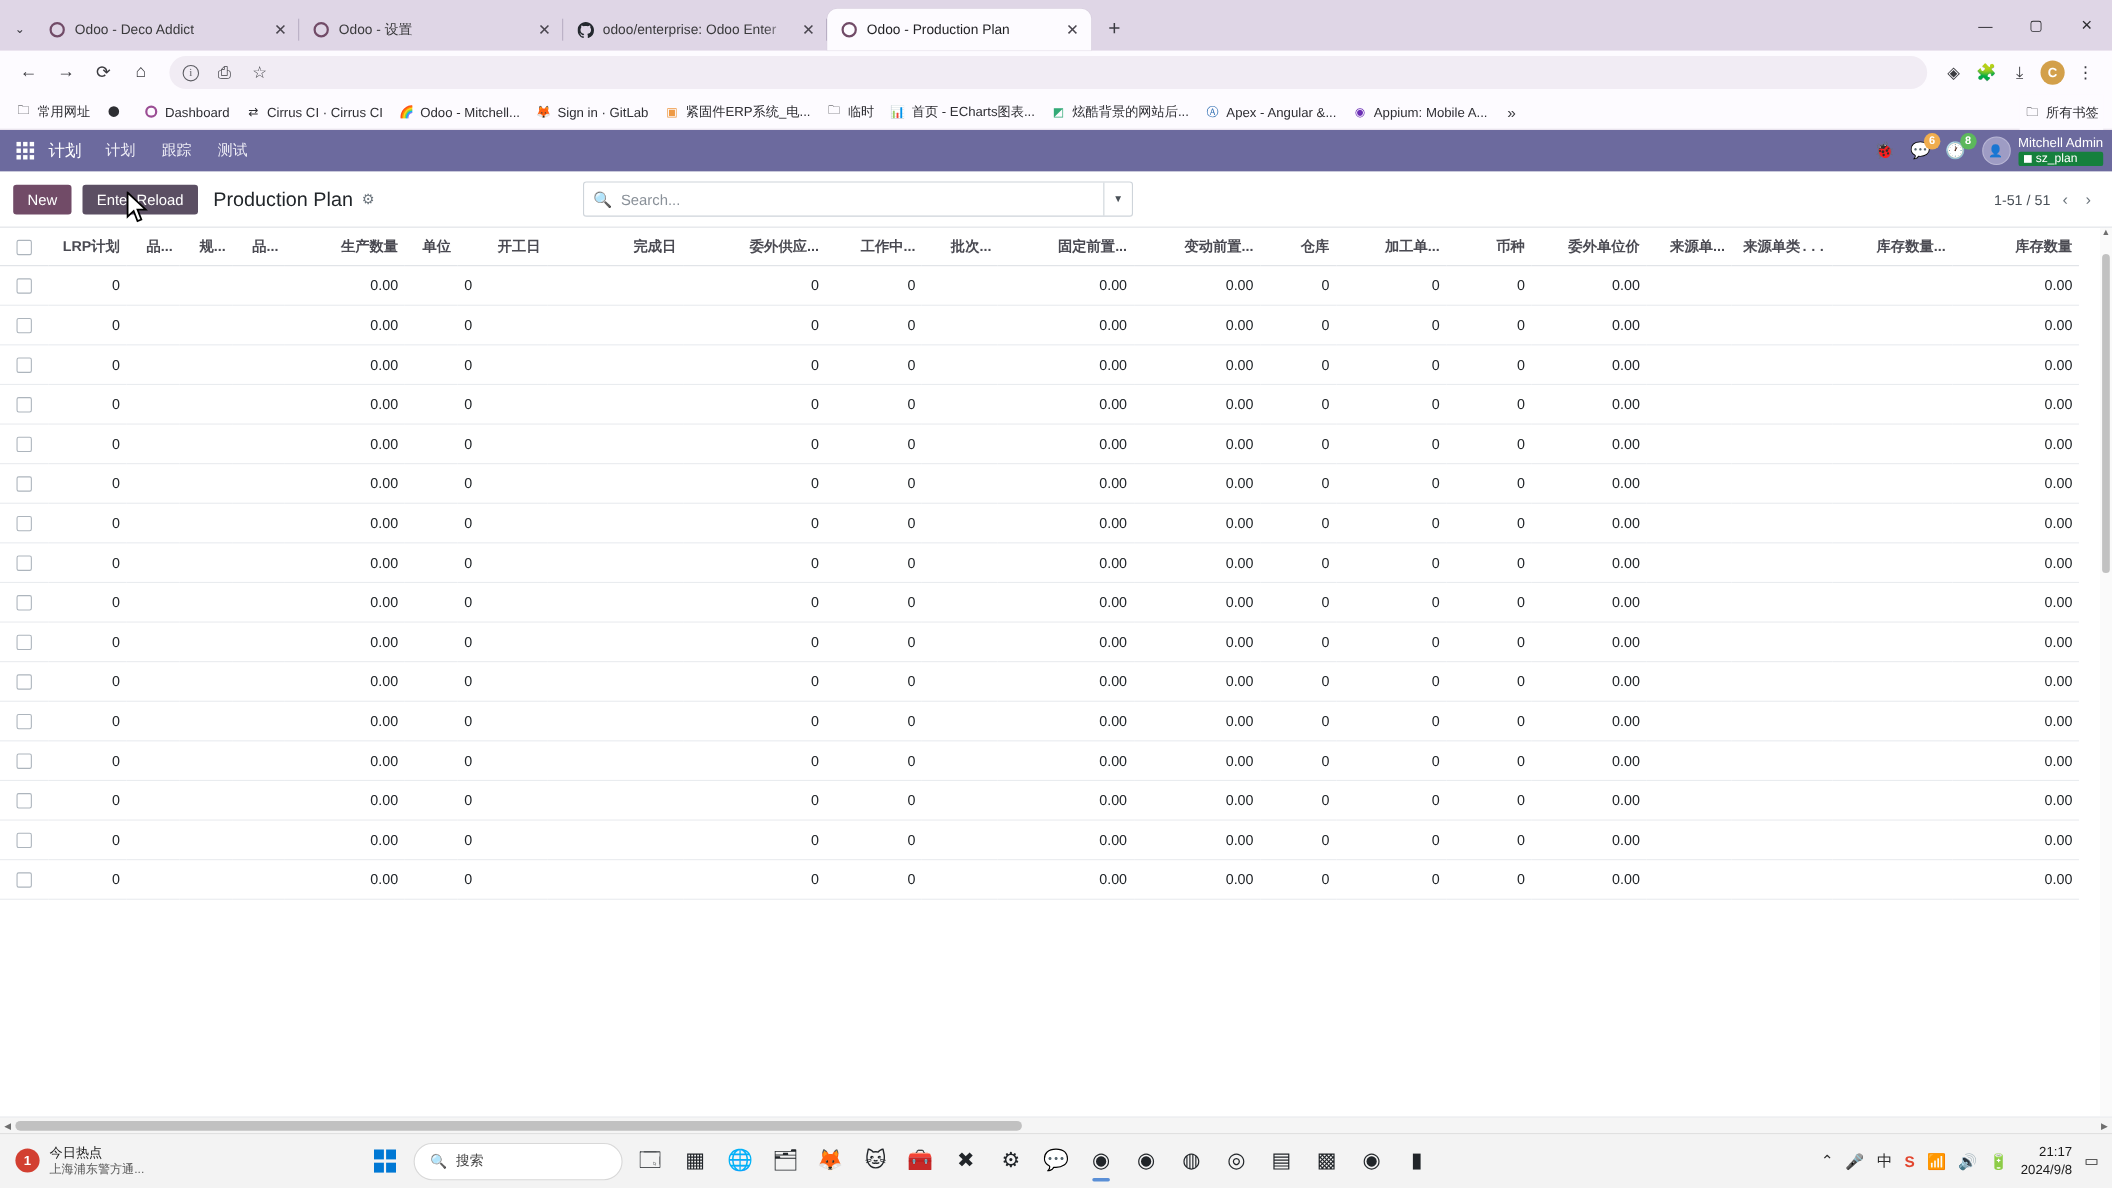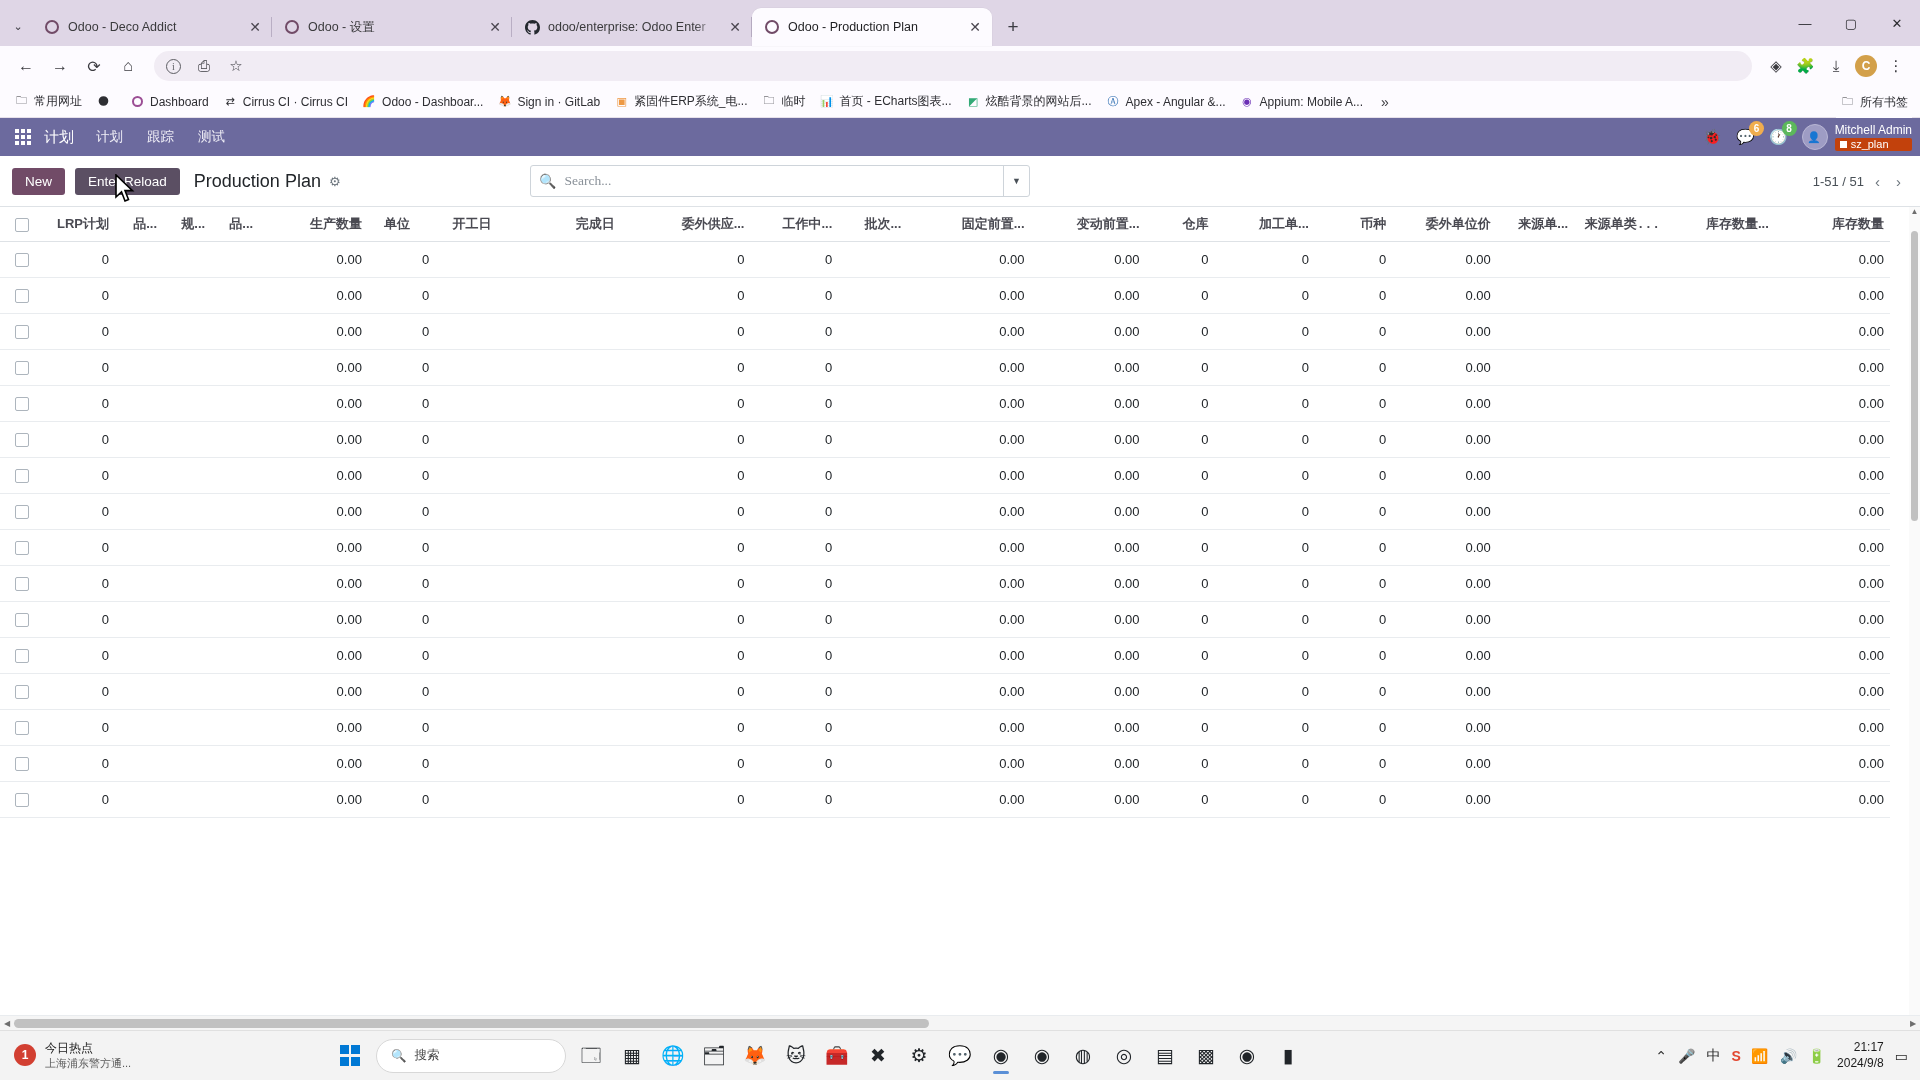--- a/index.html
+++ b/index.html
@@ -201,21 +201,21 @@
   .user-box { display: flex; align-items: center; gap: 7px; }
   .user-avatar {
     width: 26px; height: 26px; border-radius: 50%;
     background: #9e9cc4; border: 1px solid #b9b7d5;
     display:flex; align-items:center; justify-content:center;
     font-size: 11px; color:#fff;
   }
   .user-meta { display: flex; flex-direction: column; line-height: 1.18; }
   .user-name { font-size: 12px; color: #fff; }
   .user-db {
-    font-size: 11px; background: #c2410c; color: #fff;
+    font-size: 11px; background: #15803d; color: #fff;
     padding: 0 5px; border-radius: 2px; display:inline-flex; align-items:center; gap:4px;
   }
   .db-dot { width:7px; height:7px; background:#fff; display:inline-block; }
 
   
   .o-control {
     height: 50px;
     background: #fff;
     display: flex;
     align-items: center;
@@ -260,21 +260,21 @@
     border-radius: 3px;
     display: flex;
     align-items: center;
     padding: 0 8px;
     gap: 8px;
     background: #fff;
   }
   .search-ico { color: #6c757d; font-size: 14px; }
   .search-input {
     flex: 1; border: none; outline: none;
-    font-size: 13.5px; font-family: Liberation Serif, serif; color: #000000;
+    font-size: 13.5px; font-family: Liberation Sans, sans-serif; color: #000000;
     background: transparent;
   }
   .search-input::placeholder { color: #8a9199; }
   .search-caret {
     border-left: 1px solid #ced4da;
     height: 100%;
     display: flex; align-items: center;
     padding-left: 8px; color: #495057; font-size: 9px;
   }
   .pager {
@@ -503,21 +503,21 @@
           <span class="odoo-ico" style="width:11px;height:11px;border-width:2px;border-color:#9b4d94;"></span>
         </span>
         <span>Dashboard</span>
       </div>
     <div class="bm">
         <span class="bm-ico">⇄</span>
         <span>Cirrus CI · Cirrus CI</span>
       </div>
     <div class="bm">
         <span class="bm-ico">🌈</span>
-        <span>Odoo - Dashboar...</span>
+        <span>Odoo - Mitchell...</span>
       </div>
     <div class="bm">
         <span class="bm-ico" style="color:#e2432a;">🦊</span>
         <span>Sign in · GitLab</span>
       </div>
     <div class="bm">
         <span class="bm-ico" style="color:#e94;">▣</span>
         <span>紧固件ERP系统_电...</span>
       </div>
     <div class="bm">

